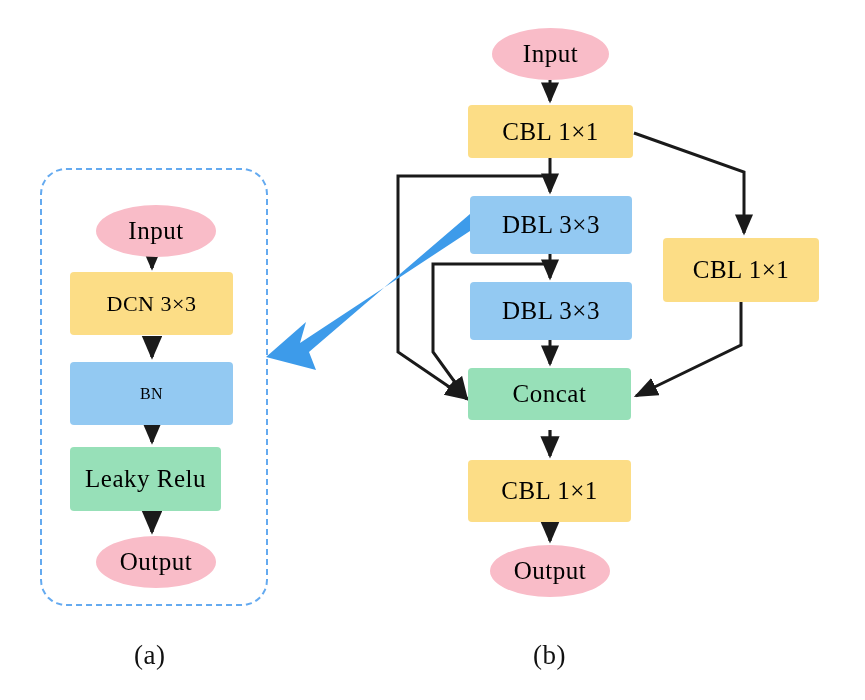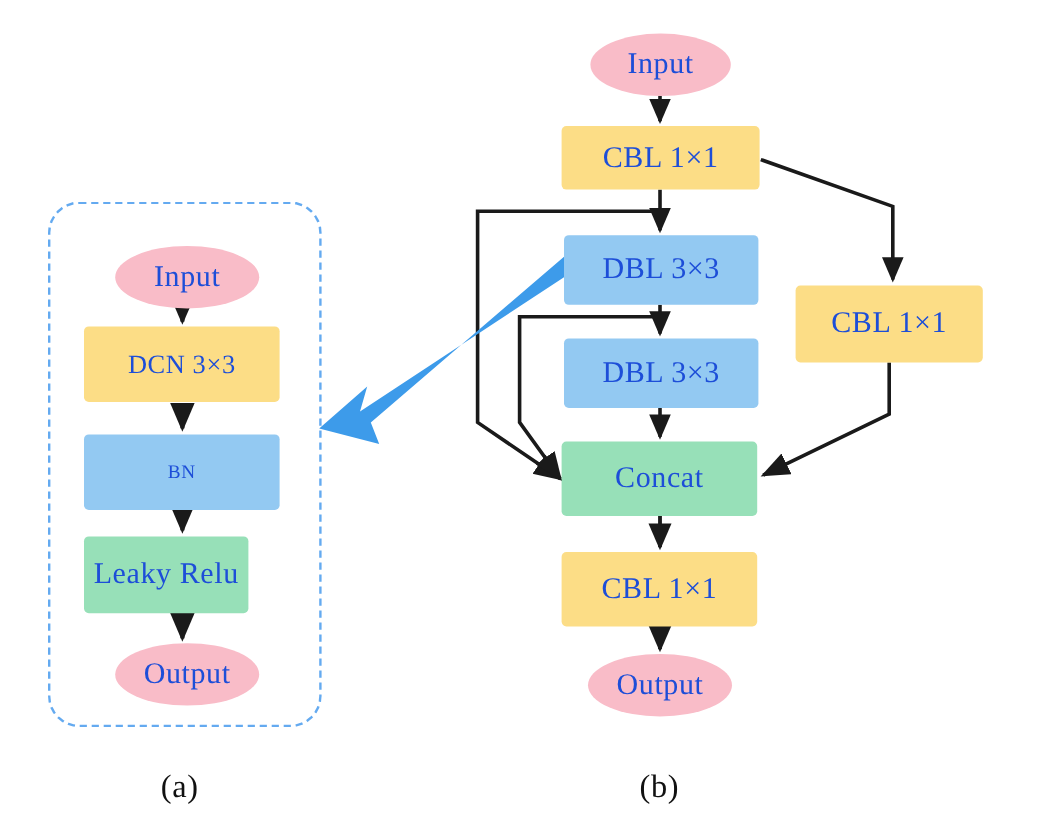--- a/index.html
+++ b/index.html
@@ -26,21 +26,21 @@
     height: 700px;
     pointer-events: none;
   }
   .node {
     position: absolute;
     display: flex;
     align-items: center;
     justify-content: center;
     box-sizing: border-box;
     text-align: center;
-    color: #1d4ed8;
+    color: #000000;
     white-space: nowrap;
     letter-spacing: 0.5px;
   }
   .box {
     border-radius: 4px;
   }
   .ellipse {
     border-radius: 50%;
   }
   .caption {
@@ -112,42 +112,42 @@
   <div id="node-layer">
       <div class="node ellipse" id="a-input" style="left: 96px; top: 205px; width: 120px; height: 52px; background: rgb(249, 188, 200); font-size: 25px;">
         <span>Input</span>
       </div>
       <div class="node box" id="a-dcn" style="left: 70px; top: 272px; width: 163px; height: 63px; background: rgb(252, 221, 134); font-size: 22px;">
         <span>DCN  3×3</span>
       </div>
       <div class="node box" id="a-bn" style="left: 70px; top: 362px; width: 163px; height: 63px; background: rgb(147, 201, 242); font-size: 16px;">
         <span>BN</span>
       </div>
-      <div class="node box" id="a-relu" style="left: 70px; top: 447px; width: 137px; height: 64px; background: rgb(151, 224, 184); font-size: 25px;">
+      <div class="node box" id="a-relu" style="left: 70px; top: 447px; width: 151px; height: 64px; background: rgb(151, 224, 184); font-size: 25px;">
         <span>Leaky Relu</span>
       </div>
       <div class="node ellipse" id="a-output" style="left: 96px; top: 536px; width: 120px; height: 52px; background: rgb(249, 188, 200); font-size: 25px;">
         <span>Output</span>
       </div>
       <div class="node ellipse" id="b-input" style="left: 492px; top: 28px; width: 117px; height: 52px; background: rgb(249, 188, 200); font-size: 25px;">
         <span>Input</span>
       </div>
       <div class="node box" id="b-cbl1" style="left: 468px; top: 105px; width: 165px; height: 53px; background: rgb(252, 221, 134); font-size: 25px;">
         <span>CBL  1×1</span>
       </div>
       <div class="node box" id="b-dbl1" style="left: 470px; top: 196px; width: 162px; height: 58px; background: rgb(147, 201, 242); font-size: 25px;">
         <span>DBL 3×3</span>
       </div>
       <div class="node box" id="b-dbl2" style="left: 470px; top: 282px; width: 162px; height: 58px; background: rgb(147, 201, 242); font-size: 25px;">
         <span>DBL 3×3</span>
       </div>
       <div class="node box" id="b-cbl-side" style="left: 663px; top: 238px; width: 156px; height: 64px; background: rgb(252, 221, 134); font-size: 25px;">
         <span>CBL  1×1</span>
       </div>
-      <div class="node box" id="b-concat" style="left: 468px; top: 368px; width: 163px; height: 62px; background: rgb(151, 224, 184); font-size: 25px;">
+      <div class="node box" id="b-concat" style="left: 468px; top: 368px; width: 163px; height: 52px; background: rgb(151, 224, 184); font-size: 25px;">
         <span>Concat</span>
       </div>
       <div class="node box" id="b-cbl2" style="left: 468px; top: 460px; width: 163px; height: 62px; background: rgb(252, 221, 134); font-size: 25px;">
         <span>CBL  1×1</span>
       </div>
       <div class="node ellipse" id="b-output" style="left: 490px; top: 545px; width: 120px; height: 52px; background: rgb(249, 188, 200); font-size: 25px;">
         <span>Output</span>
       </div>
     </div>
 

